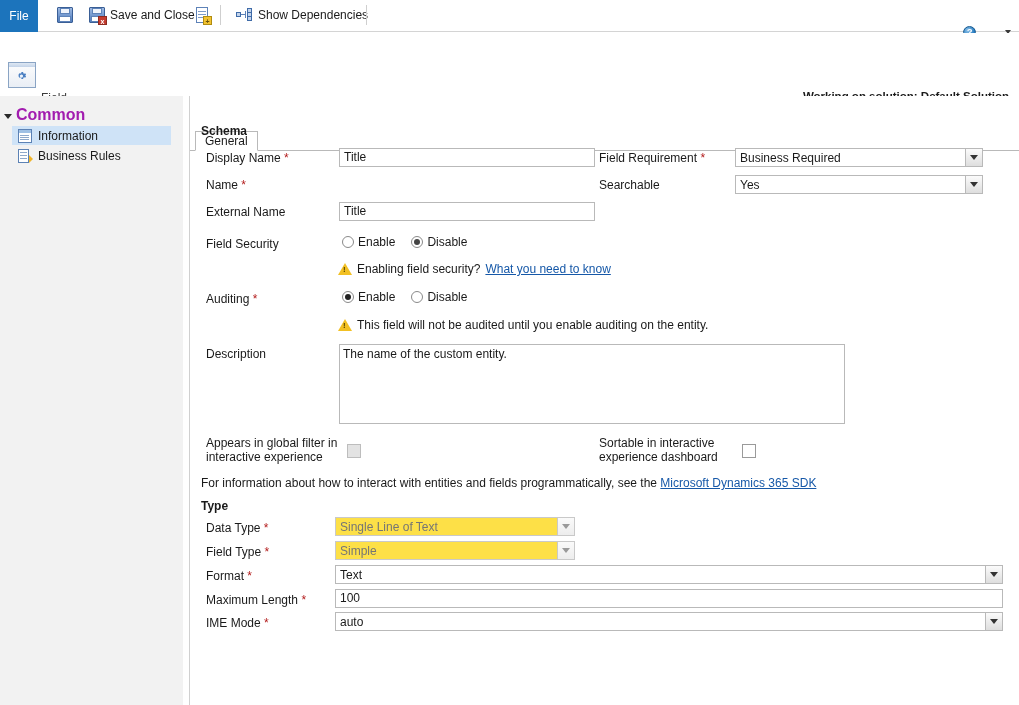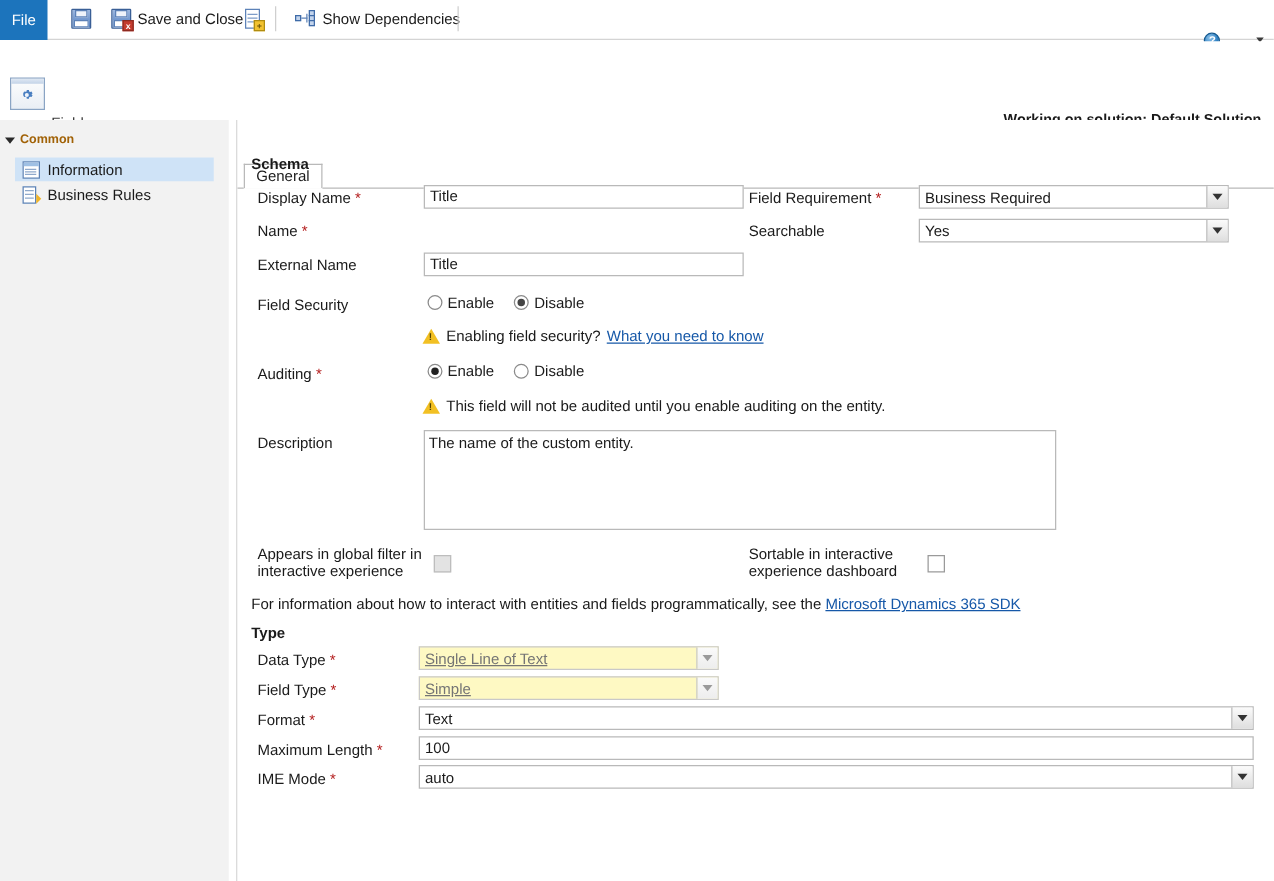--- a/index.html
+++ b/index.html
@@ -155,21 +155,21 @@
     width: 183px; height: 609px;
     background: #f2f2f2;
   }
   #sidebar-divider {
     position: absolute; left: 189px; top: 96px;
     width: 1px; height: 609px; background: #d0d0d0;
   }
   #nav-group {
     position: absolute; left: 4px; top: 10px;
     display: flex; align-items: center; gap: 4px;
-    font-size: 10px; font-weight: bold; color: #a16207;
+    font-size: 16px; font-weight: bold; color: #a21caf;
     cursor: pointer;
   }
   .tri-down {
     width: 0; height: 0;
     border-left: 4px solid transparent; border-right: 4px solid transparent;
     border-top: 5px solid #2a2a2a;
     margin-top: 2px;
   }
   .nav-item {
     position: absolute; left: 12px; width: 159px; height: 19px;
@@ -254,21 +254,21 @@
     background: linear-gradient(#fbfbfb, #dedede);
     border-left: 1px solid #b9b9b9;
     display: flex; align-items: center; justify-content: center;
   }
   .sel .chev {
     width: 0; height: 0;
     border-left: 4px solid transparent; border-right: 4px solid transparent;
     border-top: 5px solid #333333;
   }
   .sel.disabled {
-    background: #fef9c3; color: #757575; border-color: #c9c9c9; text-decoration: underline;
+    background: #fde047; color: #757575; border-color: #c9c9c9;
   }
   .sel.disabled .arrow-box { background: linear-gradient(#fafafa, #ededed); border-left-color: #c9c9c9; }
   .sel.disabled .chev { border-top-color: #9a9a9a; }
 
   .radio-row { position: absolute; display: flex; align-items: center; gap: 6px; }
   .radio-opt { display: flex; align-items: center; gap: 4px; font-size: 12px; cursor: pointer; }
   .rb {
     width: 12px; height: 12px; border-radius: 50%;
     border: 1px solid #8a8a8a; background: #ffffff;
     display: flex; align-items: center; justify-content: center;

